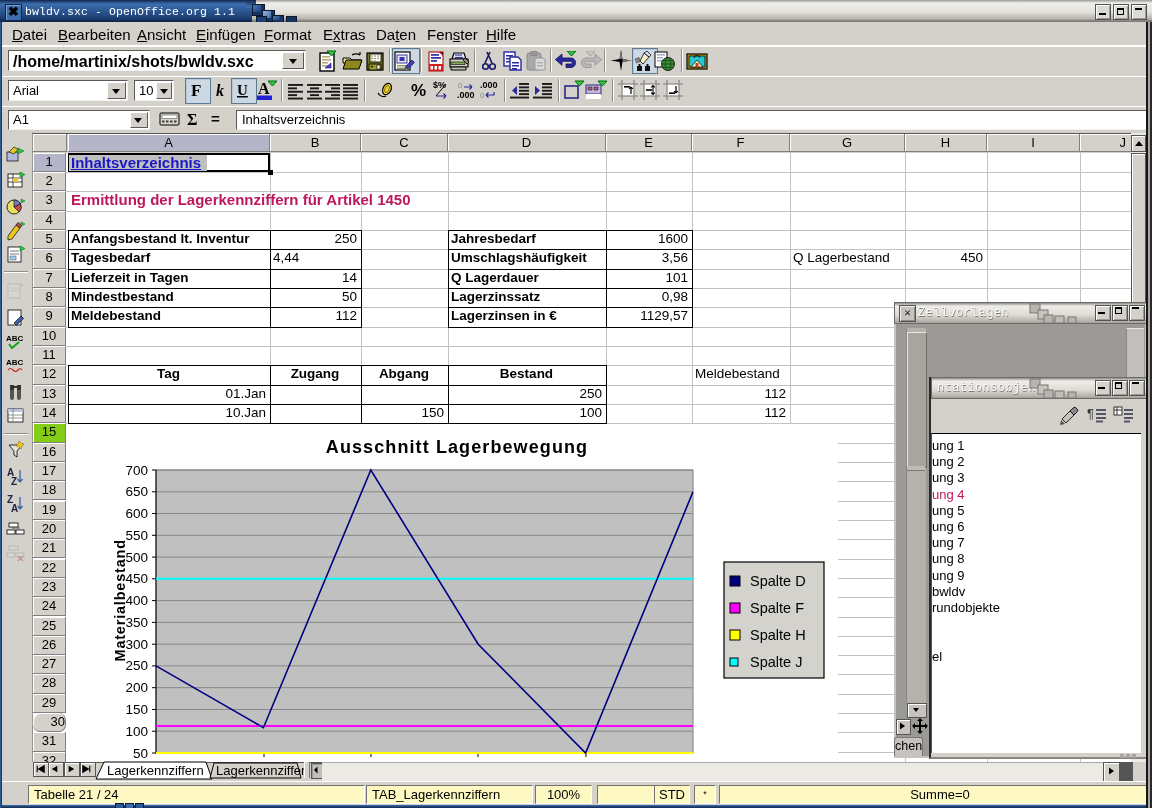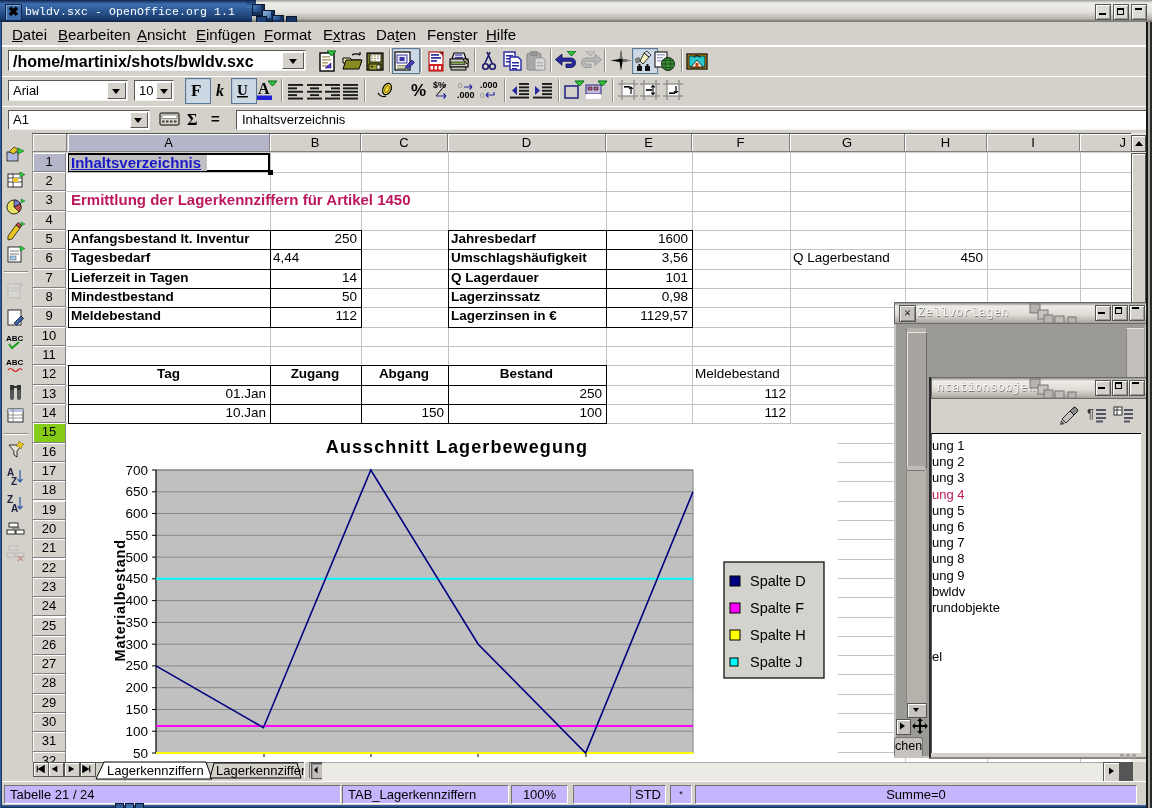--- a/index.html
+++ b/index.html
@@ -2,21 +2,21 @@
 <html><head>
 <meta charset="utf-8">
 <style>
 html,body{margin:0;padding:0;}
 body{width:1152px;height:808px;overflow:hidden;position:relative;
  font-family:"Liberation Sans",sans-serif;background:#d4d1ca;}
 .abs{position:absolute;}
 .white-in{background:#fff;border-top:1px solid #5c5a58;border-left:1px solid #5c5a58;border-bottom:1px solid #f4f2ee;border-right:1px solid #f4f2ee;}
 .dropbtn{background:#d4d1ca;border-top:1px solid #fff;border-left:1px solid #fff;border-bottom:1px solid #5c5a58;border-right:1px solid #5c5a58;}
 .arrow-down{width:0;height:0;border-left:4px solid transparent;border-right:4px solid transparent;border-top:5px solid #000;}
-.statusfield{position:absolute;top:3px;height:17px;border-top:1px solid #767270;border-left:1px solid #767270;border-bottom:1px solid #fff;border-right:1px solid #fff;font-size:13px;color:#000;padding-left:5px;line-height:17px;background:#c4b5fd;}
+.statusfield{position:absolute;top:3px;height:17px;border-top:1px solid #767270;border-left:1px solid #767270;border-bottom:1px solid #fff;border-right:1px solid #fff;font-size:13px;color:#000;padding-left:5px;line-height:17px;background:#fef9c3;margin-left:24px;}
 .ico{position:absolute;}
 </style>
 </head>
 <body>
 
 <div class="abs" style="left:0;top:0;width:1152px;height:22px;background:linear-gradient(to bottom,#9a9a9a 0,#efede8 3px,#e4e2dc 12px,#b5b2aa 19px,#7e7c78 21px);"></div>
 <div class="abs" style="left:0;top:0;width:252px;height:22px;background:linear-gradient(to bottom,#10244c 0,#3c6eae 4px,#2e5a96 10px,#1d3f74 18px,#0e2248 22px);"></div>
 <div class="abs" style="left:246px;top:0;width:10px;height:8px;background:linear-gradient(to bottom,#10244c 0,#3c6eae 6px);"></div>
 <div class="abs" style="left:252px;top:4px;width:11px;height:10px;background:#16325e;border:1px solid #0a1830;"></div>
 <div class="abs" style="left:253px;top:5px;width:8px;height:7px;background:linear-gradient(135deg,#4a7ab8,#1d3f74);"></div>
@@ -537,21 +537,21 @@
 <div class="abs" style="left:0;top:386.9px;width:32px;height:18.3px;background:#d4d1ca;border-right:1px solid #808080;border-bottom:1px solid #808080;box-shadow:inset 1px 1px 0 #fff;font-size:13px;text-align:center;line-height:18.3px;">20</div>
 <div class="abs" style="left:0;top:406.2px;width:32px;height:18.3px;background:#d4d1ca;border-right:1px solid #808080;border-bottom:1px solid #808080;box-shadow:inset 1px 1px 0 #fff;font-size:13px;text-align:center;line-height:18.3px;">21</div>
 <div class="abs" style="left:0;top:425.5px;width:32px;height:18.3px;background:#d4d1ca;border-right:1px solid #808080;border-bottom:1px solid #808080;box-shadow:inset 1px 1px 0 #fff;font-size:13px;text-align:center;line-height:18.3px;">22</div>
 <div class="abs" style="left:0;top:444.8px;width:32px;height:18.3px;background:#d4d1ca;border-right:1px solid #808080;border-bottom:1px solid #808080;box-shadow:inset 1px 1px 0 #fff;font-size:13px;text-align:center;line-height:18.3px;">23</div>
 <div class="abs" style="left:0;top:464.2px;width:32px;height:18.3px;background:#d4d1ca;border-right:1px solid #808080;border-bottom:1px solid #808080;box-shadow:inset 1px 1px 0 #fff;font-size:13px;text-align:center;line-height:18.3px;">24</div>
 <div class="abs" style="left:0;top:483.5px;width:32px;height:18.3px;background:#d4d1ca;border-right:1px solid #808080;border-bottom:1px solid #808080;box-shadow:inset 1px 1px 0 #fff;font-size:13px;text-align:center;line-height:18.3px;">25</div>
 <div class="abs" style="left:0;top:502.8px;width:32px;height:18.3px;background:#d4d1ca;border-right:1px solid #808080;border-bottom:1px solid #808080;box-shadow:inset 1px 1px 0 #fff;font-size:13px;text-align:center;line-height:18.3px;">26</div>
 <div class="abs" style="left:0;top:522.1px;width:32px;height:18.3px;background:#d4d1ca;border-right:1px solid #808080;border-bottom:1px solid #808080;box-shadow:inset 1px 1px 0 #fff;font-size:13px;text-align:center;line-height:18.3px;">27</div>
 <div class="abs" style="left:0;top:541.4px;width:32px;height:18.3px;background:#d4d1ca;border-right:1px solid #808080;border-bottom:1px solid #808080;box-shadow:inset 1px 1px 0 #fff;font-size:13px;text-align:center;line-height:18.3px;">28</div>
 <div class="abs" style="left:0;top:560.8px;width:32px;height:18.3px;background:#d4d1ca;border-right:1px solid #808080;border-bottom:1px solid #808080;box-shadow:inset 1px 1px 0 #fff;font-size:13px;text-align:center;line-height:18.3px;">29</div>
-<div class="abs" style="left:0;top:580.1px;width:32px;height:18.3px;background:#d4d1ca;border-right:1px solid #808080;border-bottom:1px solid #808080;box-shadow:inset 1px 1px 0 #fff;font-size:13px;text-align:center;line-height:18.3px;">30</div>
+<div class="abs" style="left:0;top:580.1px;width:32px;height:18.3px;background:#d4d1ca;border-right:1px solid #808080;border-bottom:1px solid #808080;box-shadow:inset 1px 1px 0 #fff;font-size:13px;text-align:right;line-height:18.3px;border-radius:7px;">30</div>
 <div class="abs" style="left:0;top:599.4px;width:32px;height:18.3px;background:#d4d1ca;border-right:1px solid #808080;border-bottom:1px solid #808080;box-shadow:inset 1px 1px 0 #fff;font-size:13px;text-align:center;line-height:18.3px;">31</div>
 <div class="abs" style="left:0;top:618.7px;width:32px;height:18.3px;background:#d4d1ca;border-right:1px solid #808080;border-bottom:1px solid #808080;box-shadow:inset 1px 1px 0 #fff;font-size:13px;text-align:center;line-height:18.3px;">32</div>
 <div class="abs" style="left:237px;top:19px;width:1px;height:272px;background:#c2c2c2;"></div>
 <div class="abs" style="left:328px;top:19px;width:1px;height:272px;background:#c2c2c2;"></div>
 <div class="abs" style="left:415px;top:19px;width:1px;height:272px;background:#c2c2c2;"></div>
 <div class="abs" style="left:573px;top:19px;width:1px;height:272px;background:#c2c2c2;"></div>
 <div class="abs" style="left:659px;top:19px;width:1px;height:272px;background:#c2c2c2;"></div>
 <div class="abs" style="left:757px;top:19px;width:1px;height:272px;background:#c2c2c2;"></div>
 <div class="abs" style="left:872px;top:19px;width:1px;height:272px;background:#c2c2c2;"></div>
 <div class="abs" style="left:872px;top:291px;width:1px;height:338px;background:#c2c2c2;"></div>

